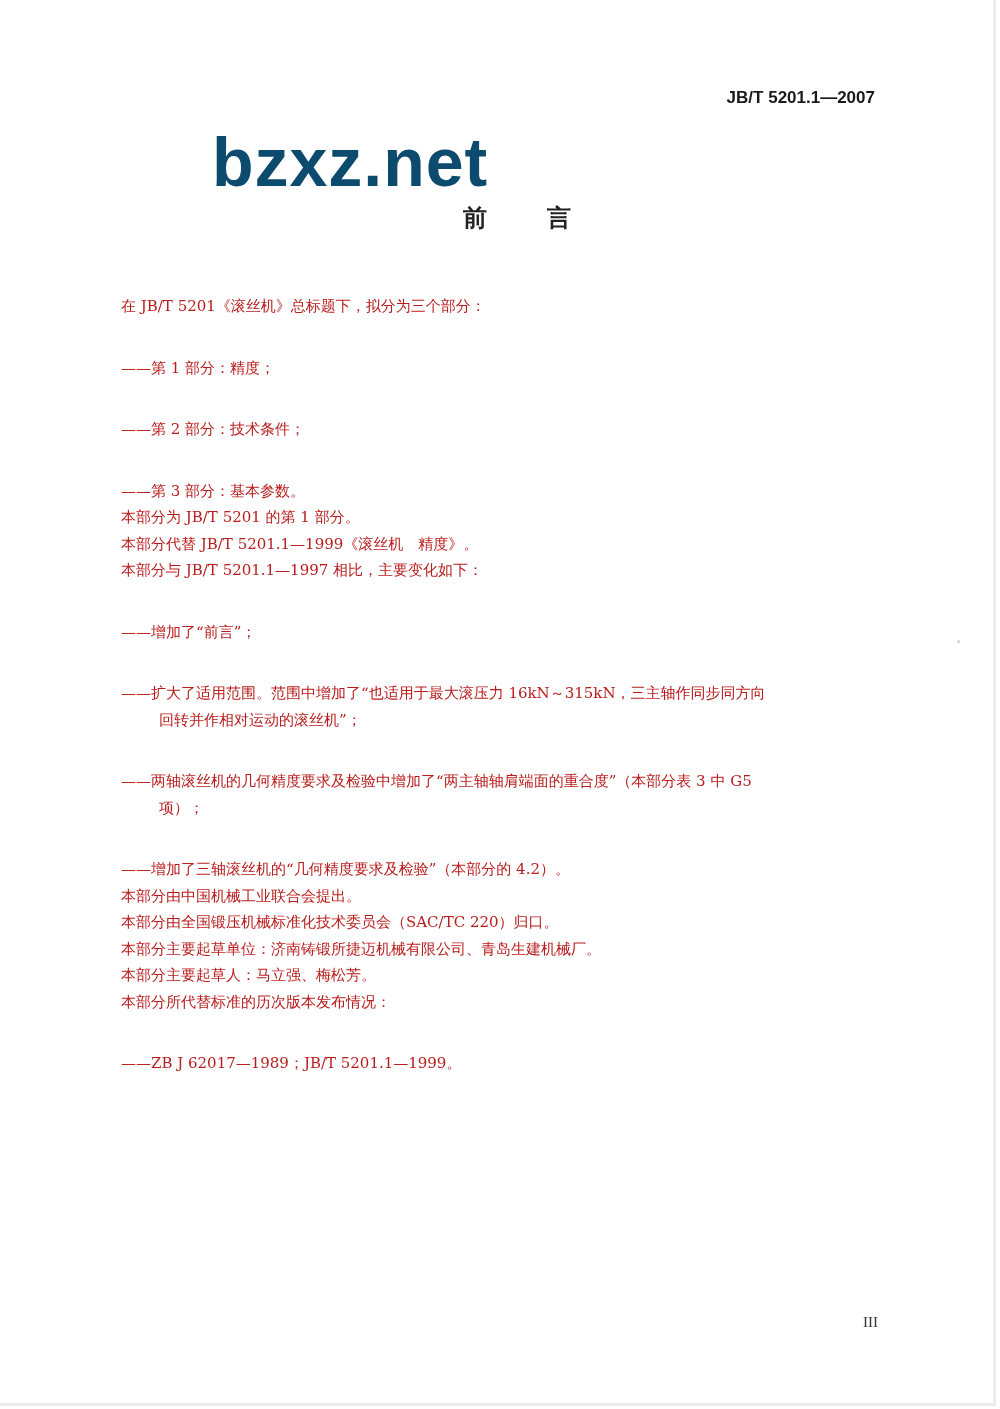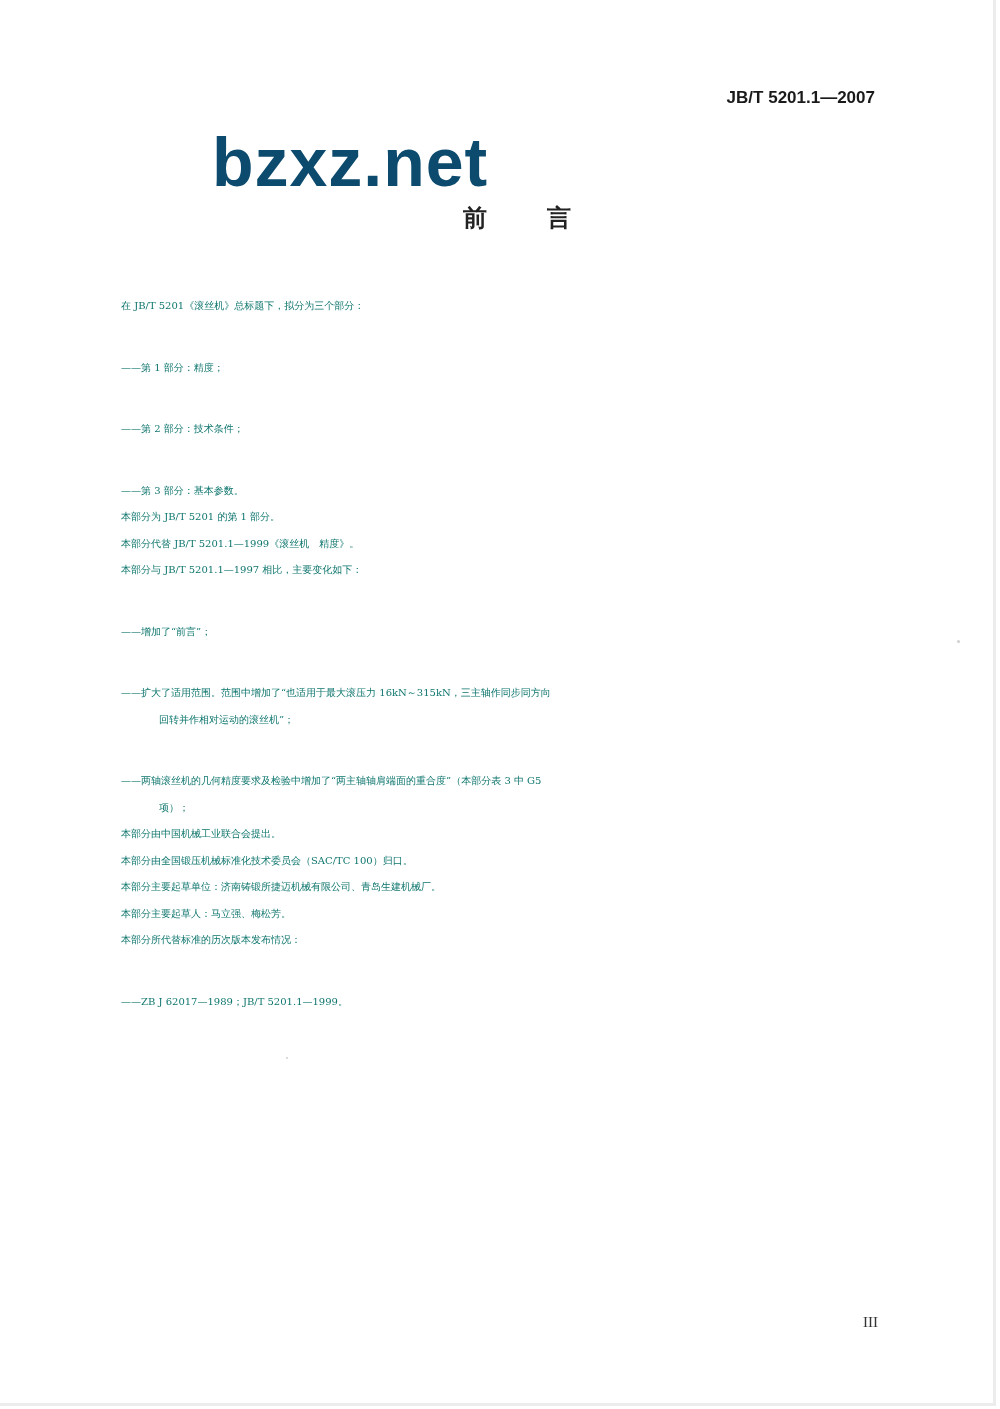--- a/index.html
+++ b/index.html
@@ -63,23 +63,23 @@
       display: inline-block;
     }
     .title .gap {
       width: 60px;
     }
     .body-text {
       position: absolute;
       left: 121px;
       top: 293px;
       width: 770px;
-      font-size: 10px;
+      font-size: 15px;
       line-height: 26.5px;
-      color: #0f766e;
+      color: #b91c1c;
     }
     .line {
       margin: 0;
       white-space: nowrap;
     }
     .line.dash {
       text-indent: 0;
       margin-top: 35px;
     }
     .line.cont {
@@ -119,22 +119,23 @@
     <p class="line dash">——第 2 部分：技术条件；</p>
     <p class="line dash">——第 3 部分：基本参数。</p>
     <p class="line">本部分为 JB/T 5201 的第 1 部分。</p>
     <p class="line">本部分代替 JB/T 5201.1—1999《滚丝机　精度》。</p>
     <p class="line">本部分与 JB/T 5201.1—1997 相比，主要变化如下：</p>
     <p class="line dash">——增加了“前言”；</p>
     <p class="line dash">——扩大了适用范围。范围中增加了“也适用于最大滚压力 16kN～315kN，三主轴作同步同方向</p>
     <p class="line cont">回转并作相对运动的滚丝机”；</p>
     <p class="line dash">——两轴滚丝机的几何精度要求及检验中增加了“两主轴轴肩端面的重合度”（本部分表 3 中 G5</p>
     <p class="line cont">项）；</p>
+    <p class="line dash">——增加了三轴滚丝机的“几何精度要求及检验”（本部分的 4.2）。</p>
     <p class="line">本部分由中国机械工业联合会提出。</p>
-    <p class="line">本部分由全国锻压机械标准化技术委员会（SAC/TC 100）归口。</p>
+    <p class="line">本部分由全国锻压机械标准化技术委员会（SAC/TC 220）归口。</p>
     <p class="line">本部分主要起草单位：济南铸锻所捷迈机械有限公司、青岛生建机械厂。</p>
     <p class="line">本部分主要起草人：马立强、梅松芳。</p>
     <p class="line">本部分所代替标准的历次版本发布情况：</p>
     <p class="line dash">——ZB J 62017—1989；JB/T 5201.1—1999。</p>
   </div>
 
   <div class="speck" style="left:957px; top:640px;"></div>
   <div class="speck" style="left:286px; top:1057px; width:2px; height:2px;"></div>
 
   <div class="page-num">III</div>

